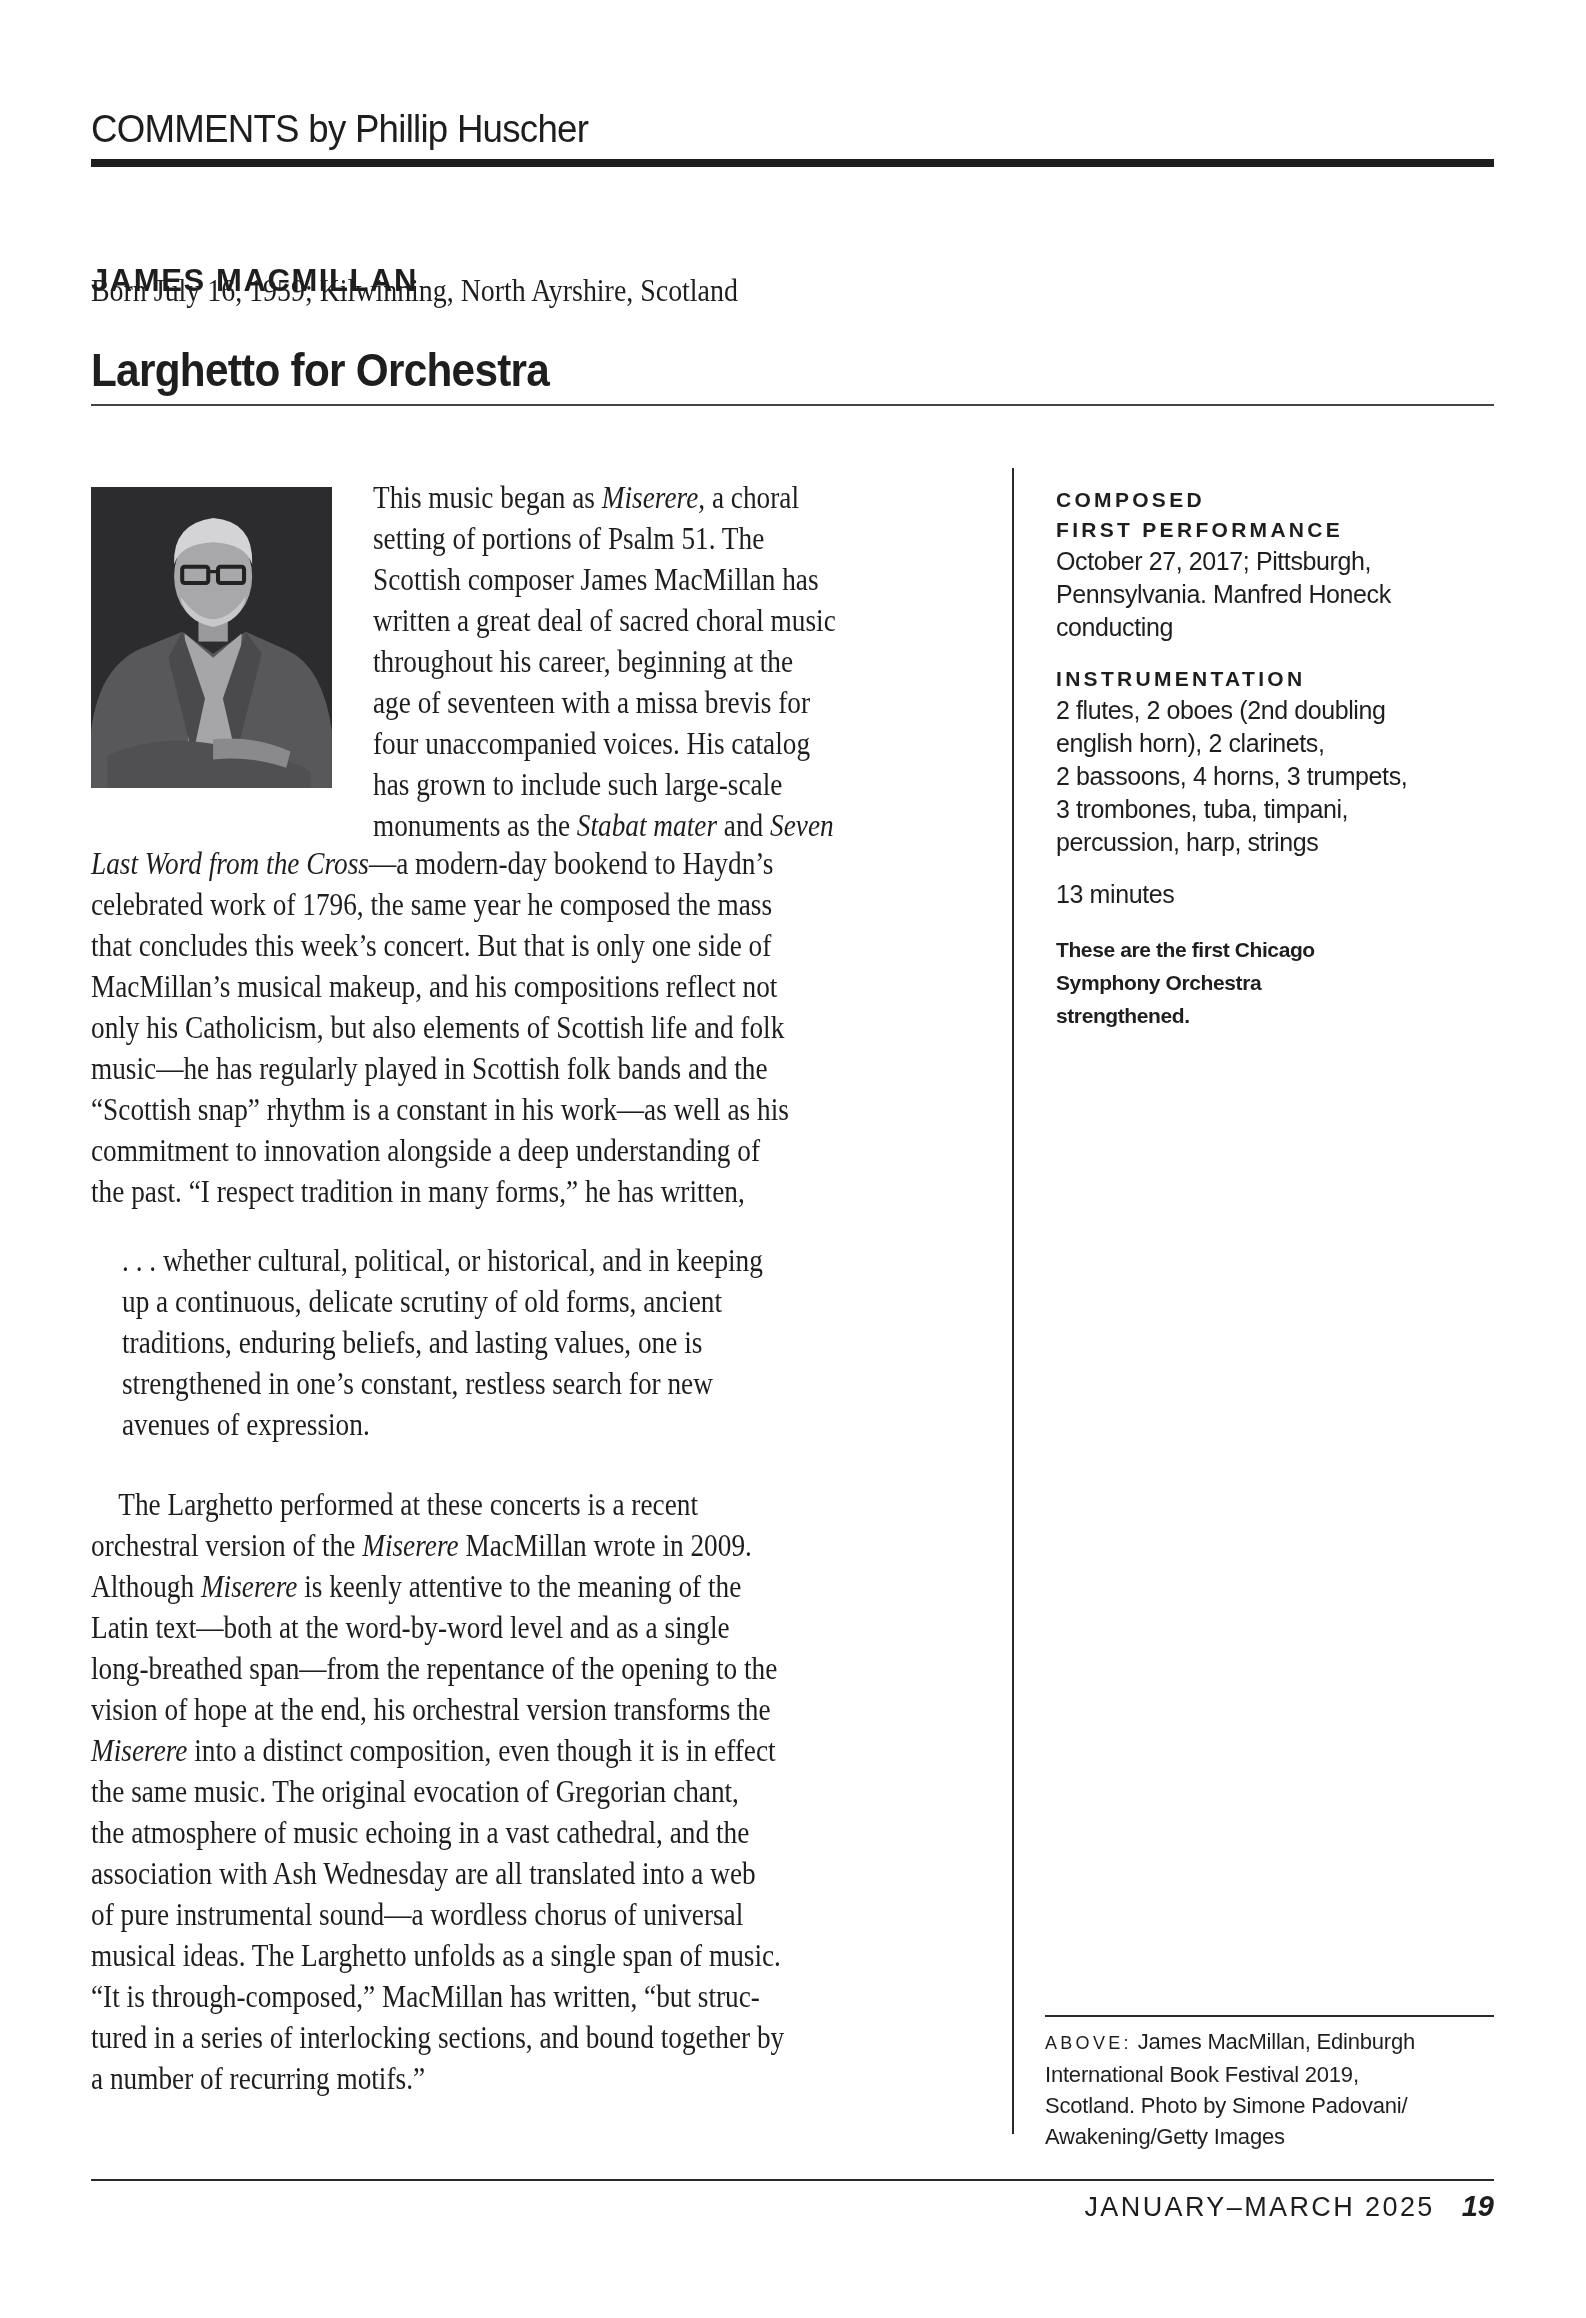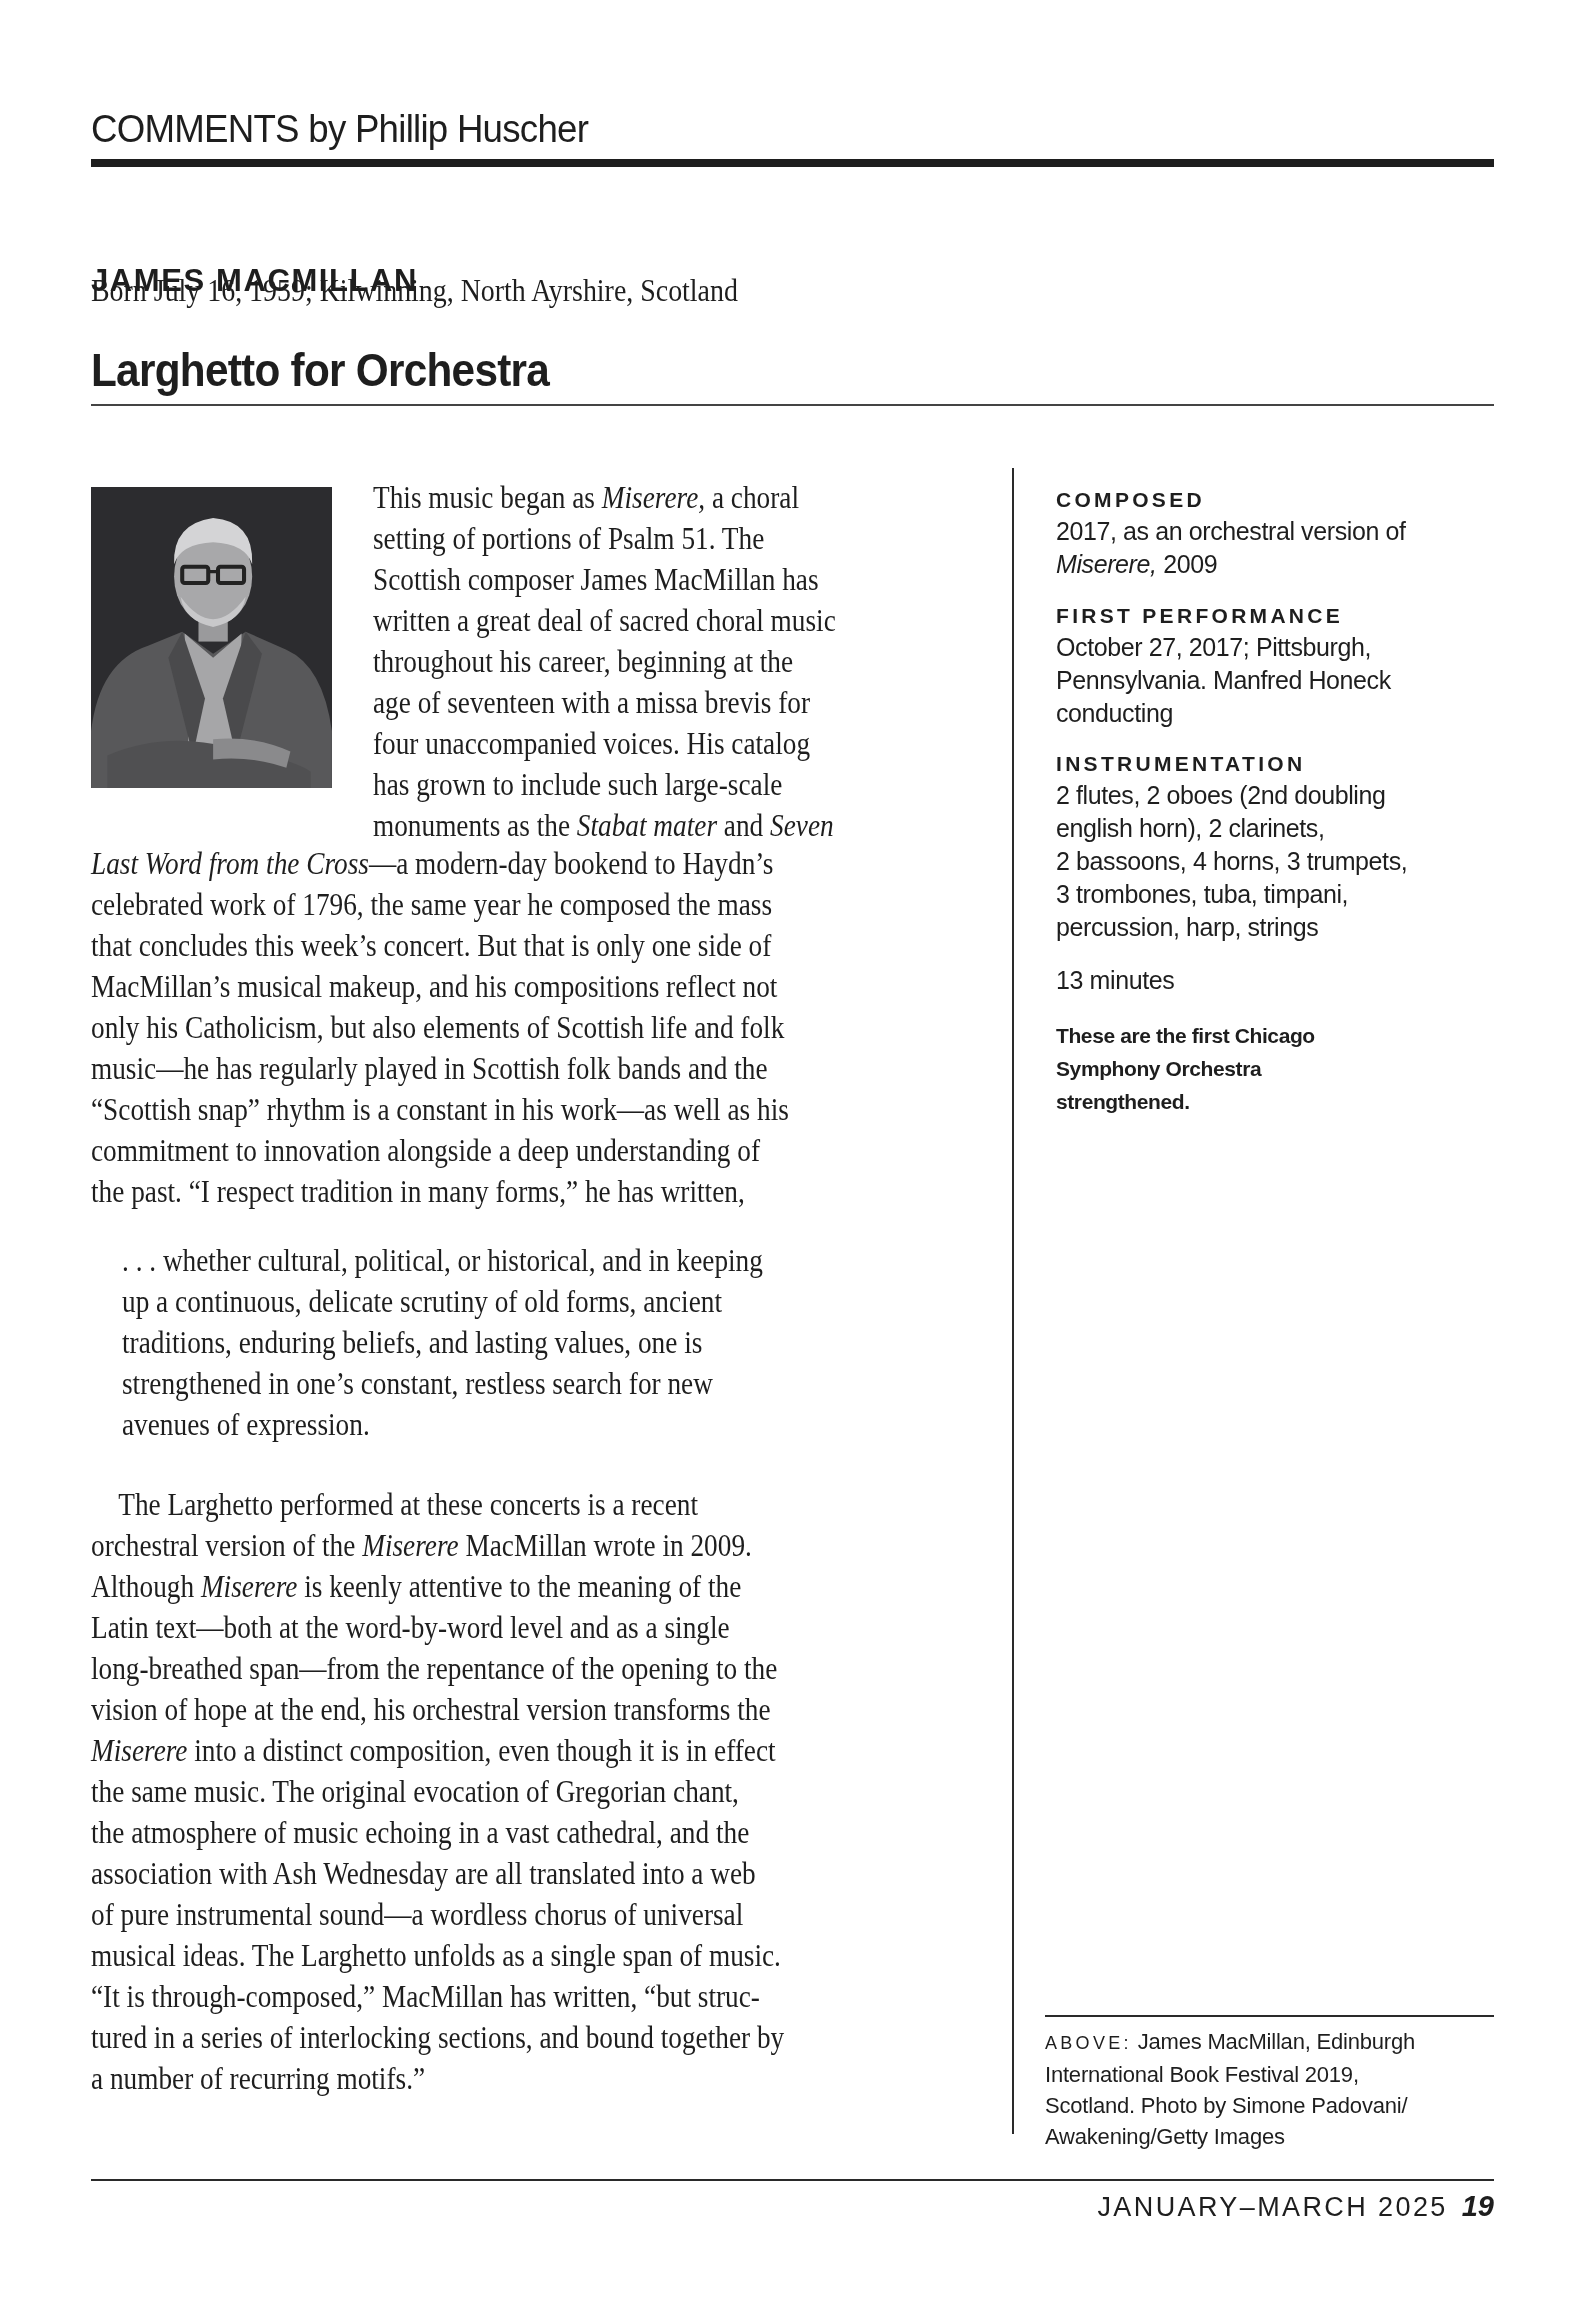--- a/index.html
+++ b/index.html
@@ -34,21 +34,21 @@
   #sidebar { position: absolute; left: 1056px; top: 485px; width: 423px; }
   .sb-label { font-size: 21px; font-weight: 700; letter-spacing: 3.3px; line-height: 30px; }
   .sb-value { font-size: 25px; line-height: 33px; letter-spacing: -0.4px; margin-bottom: 19.5px; }
   .sb-note { font-size: 21px; line-height: 33px; letter-spacing: -0.4px; font-weight: bold; }
 
   #caption-rule { position: absolute; left: 1045px; width: 449px; top: 2015px; height: 1.6px; background: #2a2a2a; }
   #caption { position: absolute; left: 1045px; top: 2026px; width: 449px; font-size: 22px; line-height: 31px; letter-spacing: -0.2px; }
   #caption .cap-label { font-size: 18px; letter-spacing: 3.3px; }
 
   #foot-rule { position: absolute; left: 91px; width: 1403px; top: 2179px; height: 1.6px; background: #2a2a2a; }
-  #footer { position: absolute; right: 92px; top: 2188px; font-size: 27px; line-height: 36px; display: flex; gap: 14px; align-items: baseline; }
+  #footer { position: absolute; right: 92px; top: 2188px; font-size: 27px; line-height: 36px; display: flex; gap: 27px; align-items: baseline; }
   #footer .issue { letter-spacing: 2.4px; }
   #footer .page { font-weight: 700; font-size: 29px; font-style: italic; }
 </style>
 </head>
 <body>
 
 <div id="running-head" class="sans">COMMENTS by Phillip Huscher</div>
 <div id="head-rule"></div>
 
 <div id="composer-name" class="sans">JAMES MACMILLAN</div>
@@ -128,24 +128,20 @@
     <span class="ln"><span>musical ideas. The Larghetto unfolds as a single span of music.</span></span>
     <span class="ln"><span>“It is through-composed,” MacMillan has written, “but struc-</span></span>
     <span class="ln"><span>tured in a series of interlocking sections, and bound together by</span></span>
     <span class="ln"><span>a number of recurring motifs.”</span></span>
   </div>
 
 <div id="divider"></div>
 
 <aside id="sidebar" class="sans">
   <div class="sb-label">COMPOSED</div>
-  <div class="sb-value">
-    <div>2017, as an orchestral version of</div>
-    <div><i>Miserere,</i><span> 2009</span></div>
-  </div>
 
   <div class="sb-label">FIRST PERFORMANCE</div>
   <div class="sb-value">
       <div>October 27, 2017; Pittsburgh,</div>
       <div>Pennsylvania. Manfred Honeck</div>
       <div>conducting</div>
     </div>
 
   <div class="sb-label">INSTRUMENTATION</div>
   <div class="sb-value">

